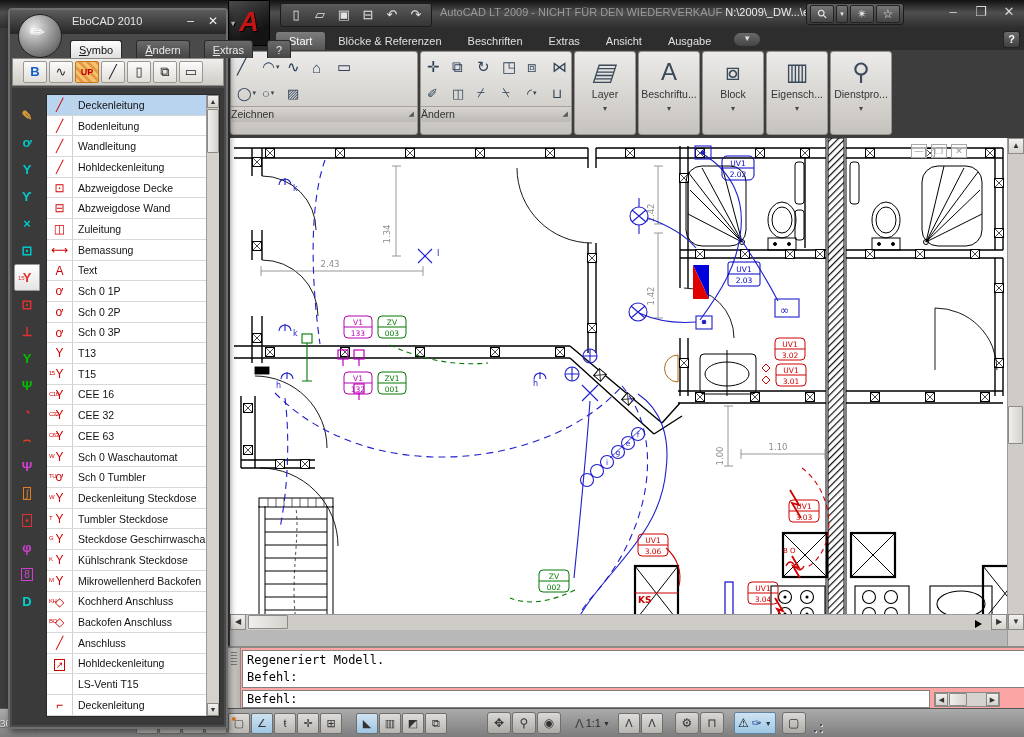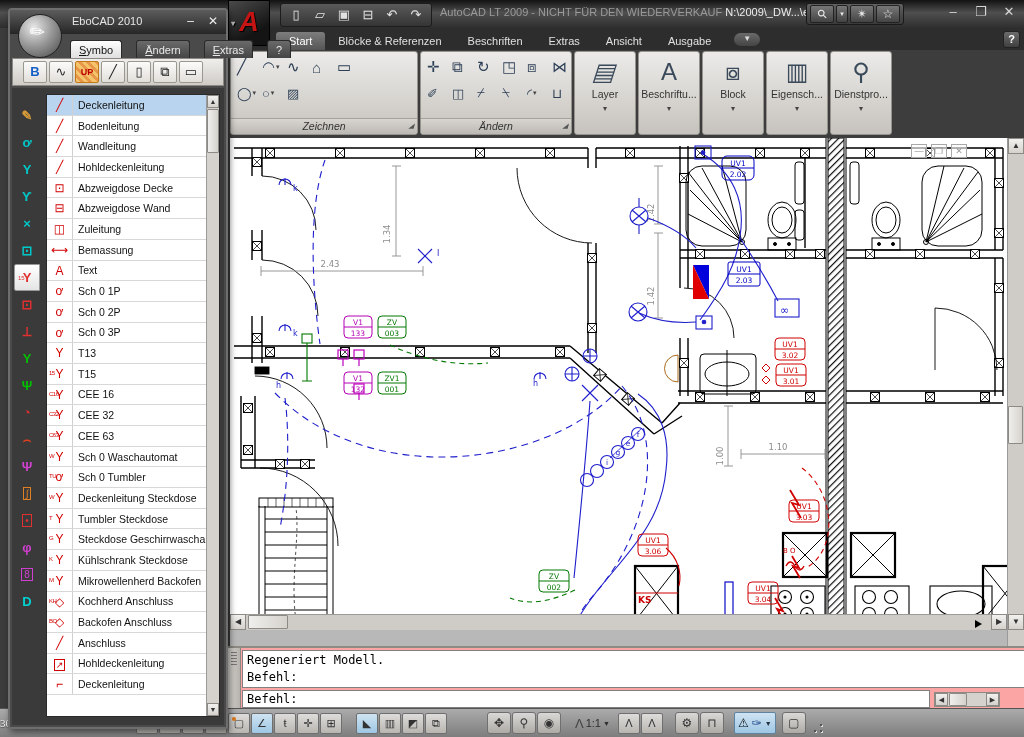--- a/index.html
+++ b/index.html
@@ -40,22 +40,22 @@
 
   
   .ribbon { position:absolute; left:228px; top:50px; width:796px; height:88px; background:#3d3d3d; display:flex; gap:2px; padding:1px 0 3px 2px; }
   .panel { background:linear-gradient(#ecebe9,#d2cfca 70%,#c6c3be); border:1px solid #97948f; border-radius:3px; position:relative; }
   .panel.tools { width:188px; display:flex; flex-direction:column; }
   .panel.tools.narrow { width:152px; }
   .trow { display:flex; align-items:center; padding:2px 4px 0 4px; gap:1px; }
   .tbtn { display:flex; align-items:center; height:26px; min-width:24px; padding:0 2px; background:transparent; border:none; color:#2e4057; font-size:15px; cursor:default; }
   .trow2 .tbtn { height:22px; font-size:13px; }
   .tcaret { font-size:7px; color:#444; margin-left:1px; }
-  .pfoot { position:absolute; bottom:0; left:0; right:0; height:16px; background:linear-gradient(#d8d5d0,#bcb9b4);
-    border-top:1px solid #a5a29d; font-size:10.5px; color:#333; text-align:center; line-height:15px; border-radius:0 0 3px 3px;font-style:italic; }
+  .pfoot { position:absolute; bottom:12px; left:0; right:0; height:16px; background:linear-gradient(#d8d5d0,#bcb9b4);
+    border-top:1px solid #a5a29d; font-size:10.5px; color:#333; text-align:left; line-height:15px; border-radius:0 0 3px 3px; }
   .pfoot .corner { position:absolute; right:3px; bottom:1px; font-size:7px; color:#555; }
   .panel.big { width:62px; text-align:center; }
   .bigicon { font-size:24px; color:#3a4a5a; margin-top:4px; height:32px; line-height:32px; }
   .bigicon.skew { display:inline-block; transform:skewX(-18deg); }
   .biglabel { font-size:10.5px; color:#333; white-space:nowrap; overflow:hidden; }
   .bigcaret { font-size:8px; color:#444; margin-top:4px; }
 
   
   .canvaswrap { position:absolute; left:230px; top:138px; width:794px; height:508px; background:#b8b8b8; }
   .canvas { position:absolute; left:0; top:0; width:777px; height:492px; background:#fff; overflow:hidden; }
@@ -868,20 +868,24 @@
           </div>
           <div class="prow">
             <span class="picon"><b>╱</b></span>
             <span class="plabel">Anschluss</span>
           </div>
           <div class="prow">
             <span class="picon boxed"><b>↗</b></span>
             <span class="plabel">Hohldeckenleitung</span>
           </div>
           <div class="prow">
+            <span class="picon"><b></b></span>
+            <span class="plabel">LS-Venti T15</span>
+          </div>
+          <div class="prow">
             <span class="picon"><b>⌐</b></span>
             <span class="plabel">Deckenleitung</span>
           </div>
         </div>
       <div class="plscroll">
         <span class="sarrow" style="top:0;left:0">▲</span>
         <span class="sthumb" style="top:14px;height:44px"></span>
         <span class="sarrow" style="bottom:0;left:0">▼</span>
       </div>
     </div>

